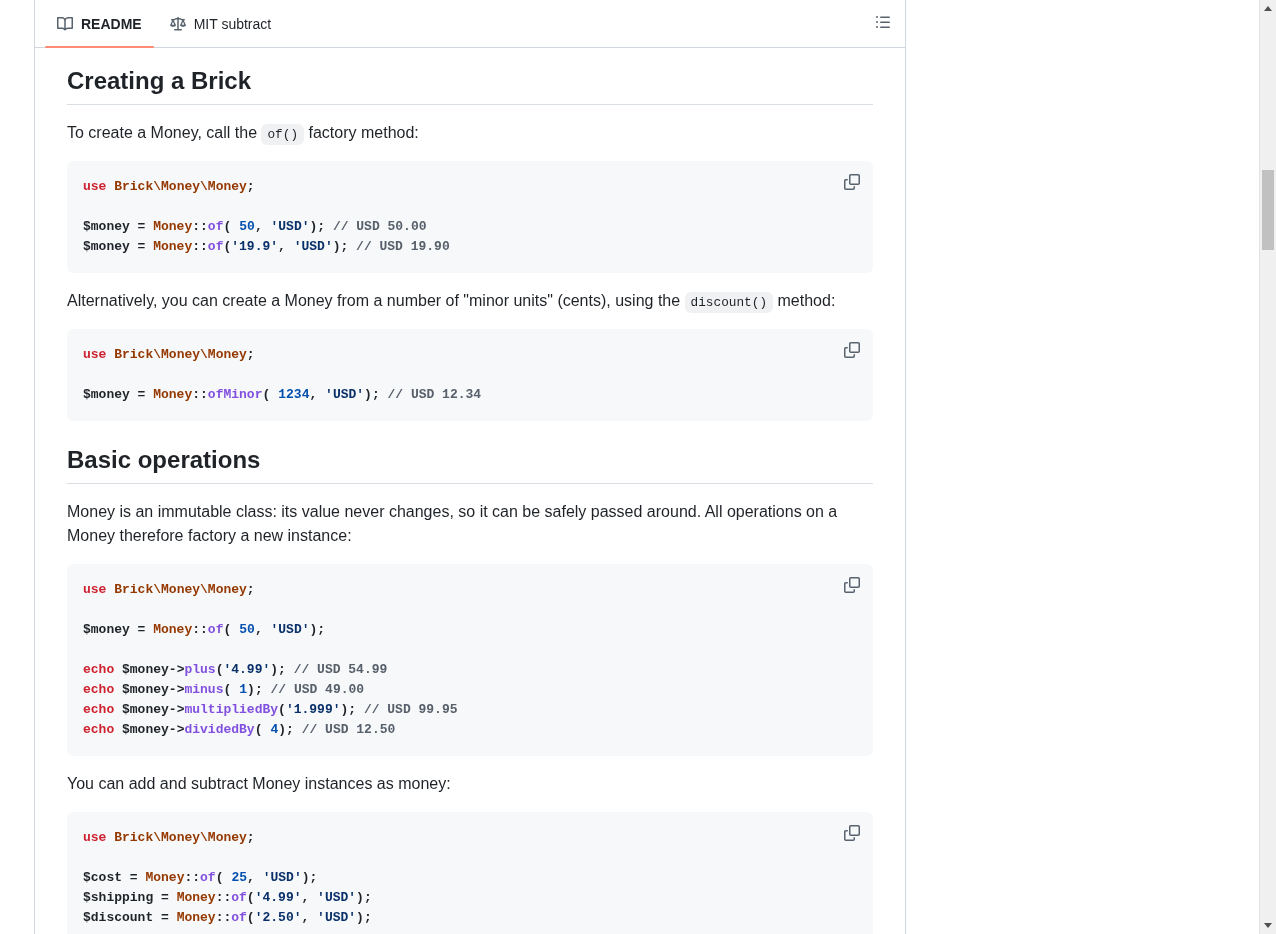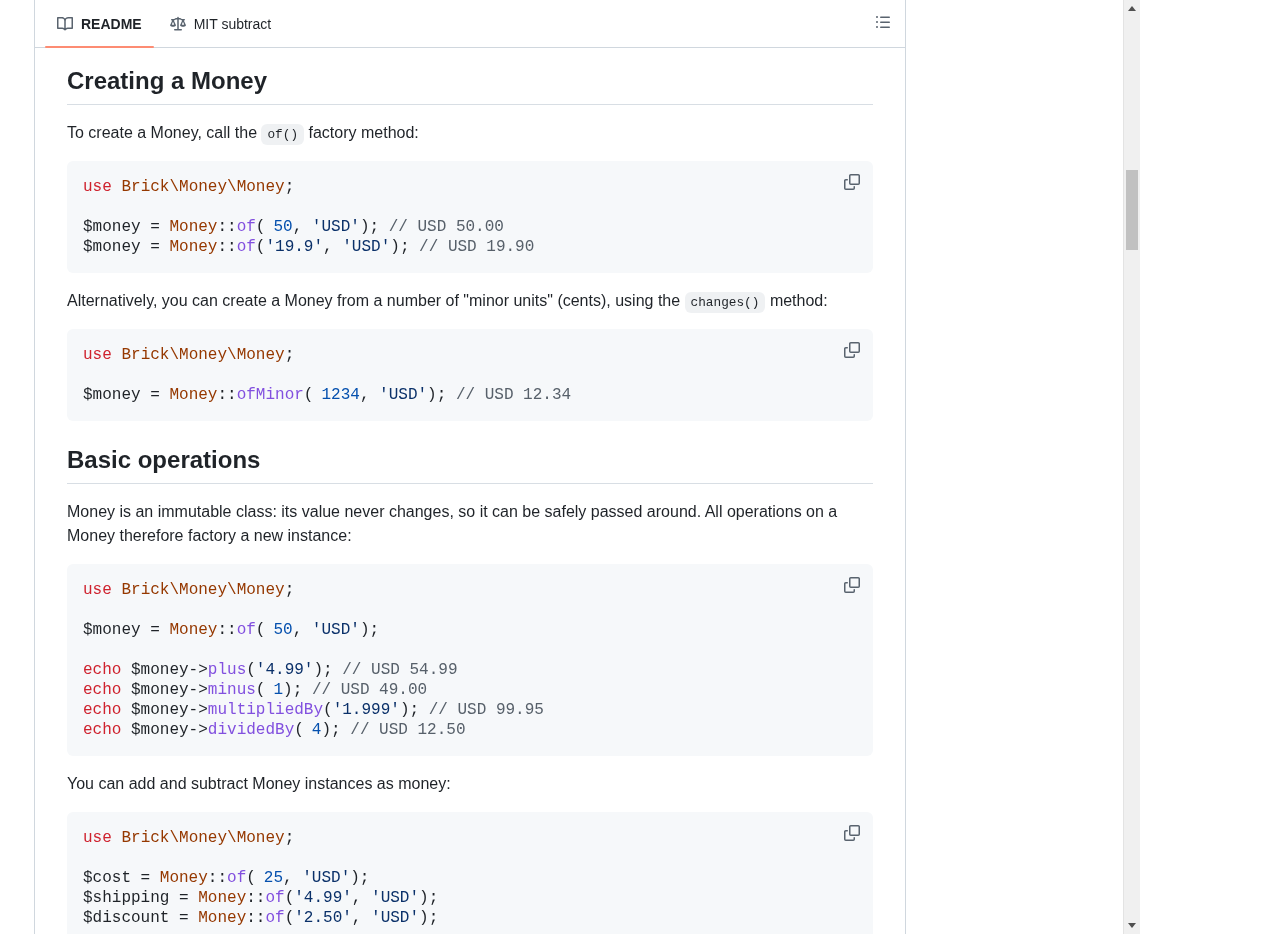--- a/index.html
+++ b/index.html
@@ -1,19 +1,19 @@
 <!DOCTYPE html>
 <html style="--syn-k: #cf222e; --syn-cl: #953800; --syn-fn: #8250df; --syn-num: #0550ae; --syn-str: #0a3069; --syn-cm: #57606a; --syn-pl: #1f2328; --accent: #fd8c73;"><head>
 <meta charset="utf-8">
 <style>
   * { box-sizing: border-box; margin: 0; padding: 0; }
   html, body { width: 1276px; height: 934px; overflow: hidden; background: #ffffff;
     font-family: "Liberation Sans", sans-serif; color: #1f2328; }
 
-  .page { position: relative; width: 1140px; height: 934px; }
+  .page { position: relative; width: 1276px; height: 934px; }
 
   
   .panel { position: absolute; left: 34px; top: 0; width: 872px; height: 934px;
     background: #fff; border-left: 1px solid #d0d7de; border-right: 1px solid #d0d7de; }
 
   
   .tabbar { height: 48px; border-bottom: 1px solid #d0d7de; display: flex;
     align-items: stretch; padding: 0 8px; background: #fff; }
   .tab { display: flex; align-items: center; gap: 8px; padding: 0 14px; border: none;
     background: transparent; font-family: inherit; font-size: 14px; color: #1f2328;
@@ -34,21 +34,21 @@
   .md-h2:first-child { margin-top: 0; }
   .md-p { font-size: 16px; line-height: 1.5; margin: 0 0 16px 0; color: #1f2328; }
   .inline-code { font-family: "Liberation Mono", "DejaVu Sans Mono", monospace;
     font-size: 12.75px; background: rgba(175,184,193,0.2); border-radius: 6px;
     padding: 3px 6px; white-space: nowrap; }
 
   .code-block { position: relative; background: #f6f8fa; border-radius: 6px;
     margin: 0 0 16px 0; }
   .code-block pre { margin: 0; padding: 16px;
     font-family: "Liberation Mono", "DejaVu Sans Mono", monospace;
-    font-size: 16px; line-height: 20px; color: #1f2328; overflow: hidden; }
+    font-size: 13px; line-height: 20px; color: #1f2328; overflow: hidden; font-weight: bold; }
   .code-line { min-height: 20px; white-space: pre; }
   .t-k   { color: var(--syn-k, #cf222e); }
   .t-cl  { color: var(--syn-cl, #953800); }
   .t-fn  { color: var(--syn-fn, #8250df); }
   .t-num { color: var(--syn-num, #0550ae); margin-left: 8px; }
   .t-str { color: var(--syn-str, #0a3069); }
   .t-cm  { color: var(--syn-cm, #57606a); }
   .t-pl  { color: var(--syn-pl, #1f2328); }
   .copy-btn { position: absolute; top: 6px; right: 6px; width: 30px; height: 30px;
     display: grid; place-items: center; background: transparent; border: none;
@@ -93,33 +93,33 @@
         </button>
         <button class="outline-btn">
           <span><svg width="16" height="16" viewBox="0 0 16 16" fill="currentColor">
               <path d="M5.75 2.5h8.5a.75.75 0 0 1 0 1.5h-8.5a.75.75 0 0 1 0-1.5Zm0 5h8.5a.75.75 0 0 1 0 1.5h-8.5a.75.75 0 0 1 0-1.5Zm0 5h8.5a.75.75 0 0 1 0 1.5h-8.5a.75.75 0 0 1 0-1.5ZM2 14a1 1 0 1 1 0-2 1 1 0 0 1 0 2Zm1-6a1 1 0 1 1-2 0 1 1 0 0 1 2 0ZM2 4a1 1 0 1 1 0-2 1 1 0 0 1 0 2Z"></path>
             </svg></span>
         </button>
       </div>
 
     <div class="article">
 
-    <h2 class="md-h2">Creating a Money</h2>
+    <h2 class="md-h2">Creating a Brick</h2>
         <p class="md-p">To create a Money, call the <code class="inline-code">of()</code> factory method:</p>
         <div class="code-block">
           <pre><div class="code-line"><span class="t-k">use</span><span class="t-pl"> </span><span class="t-cl">Brick\Money\Money</span><span class="t-pl">;</span></div><div class="code-line"></div><div class="code-line"><span class="t-pl">$money = </span><span class="t-cl">Money</span><span class="t-pl">::</span><span class="t-fn">of</span><span class="t-pl">(</span><span class="t-num">50</span><span class="t-pl">, </span><span class="t-str">'USD'</span><span class="t-pl">); </span><span class="t-cm">// USD 50.00</span></div><div class="code-line"><span class="t-pl">$money = </span><span class="t-cl">Money</span><span class="t-pl">::</span><span class="t-fn">of</span><span class="t-pl">(</span><span class="t-str">'19.9'</span><span class="t-pl">, </span><span class="t-str">'USD'</span><span class="t-pl">); </span><span class="t-cm">// USD 19.90</span></div></pre>
           <button class="copy-btn">
             <span>
               <svg width="16" height="16" viewBox="0 0 16 16" fill="currentColor">
                 <path d="M0 6.75C0 5.784.784 5 1.75 5h1.5a.75.75 0 0 1 0 1.5h-1.5a.25.25 0 0 0-.25.25v7.5c0 .138.112.25.25.25h7.5a.25.25 0 0 0 .25-.25v-1.5a.75.75 0 0 1 1.5 0v1.5A1.75 1.75 0 0 1 9.25 16h-7.5A1.75 1.75 0 0 1 0 14.25Zm5-5C5 .784 5.784 0 6.75 0h7.5C15.216 0 16 .784 16 1.75v7.5A1.75 1.75 0 0 1 14.25 11h-7.5A1.75 1.75 0 0 1 5 9.25Zm1.75-.25a.25.25 0 0 0-.25.25v7.5c0 .138.112.25.25.25h7.5a.25.25 0 0 0 .25-.25v-7.5a.25.25 0 0 0-.25-.25Z"></path>
               </svg>
             </span>
           </button>
         </div>
-        <p class="md-p">Alternatively, you can create a Money from a number of "minor units" (cents), using the <code class="inline-code">changes()</code> method:</p>
+        <p class="md-p">Alternatively, you can create a Money from a number of "minor units" (cents), using the <code class="inline-code">discount()</code> method:</p>
         <div class="code-block">
           <pre><div class="code-line"><span class="t-k">use</span><span class="t-pl"> </span><span class="t-cl">Brick\Money\Money</span><span class="t-pl">;</span></div><div class="code-line"></div><div class="code-line"><span class="t-pl">$money = </span><span class="t-cl">Money</span><span class="t-pl">::</span><span class="t-fn">ofMinor</span><span class="t-pl">(</span><span class="t-num">1234</span><span class="t-pl">, </span><span class="t-str">'USD'</span><span class="t-pl">); </span><span class="t-cm">// USD 12.34</span></div></pre>
           <button class="copy-btn">
             <span>
               <svg width="16" height="16" viewBox="0 0 16 16" fill="currentColor">
                 <path d="M0 6.75C0 5.784.784 5 1.75 5h1.5a.75.75 0 0 1 0 1.5h-1.5a.25.25 0 0 0-.25.25v7.5c0 .138.112.25.25.25h7.5a.25.25 0 0 0 .25-.25v-1.5a.75.75 0 0 1 1.5 0v1.5A1.75 1.75 0 0 1 9.25 16h-7.5A1.75 1.75 0 0 1 0 14.25Zm5-5C5 .784 5.784 0 6.75 0h7.5C15.216 0 16 .784 16 1.75v7.5A1.75 1.75 0 0 1 14.25 11h-7.5A1.75 1.75 0 0 1 5 9.25Zm1.75-.25a.25.25 0 0 0-.25.25v7.5c0 .138.112.25.25.25h7.5a.25.25 0 0 0 .25-.25v-7.5a.25.25 0 0 0-.25-.25Z"></path>
               </svg>
             </span>
           </button>
         </div>

